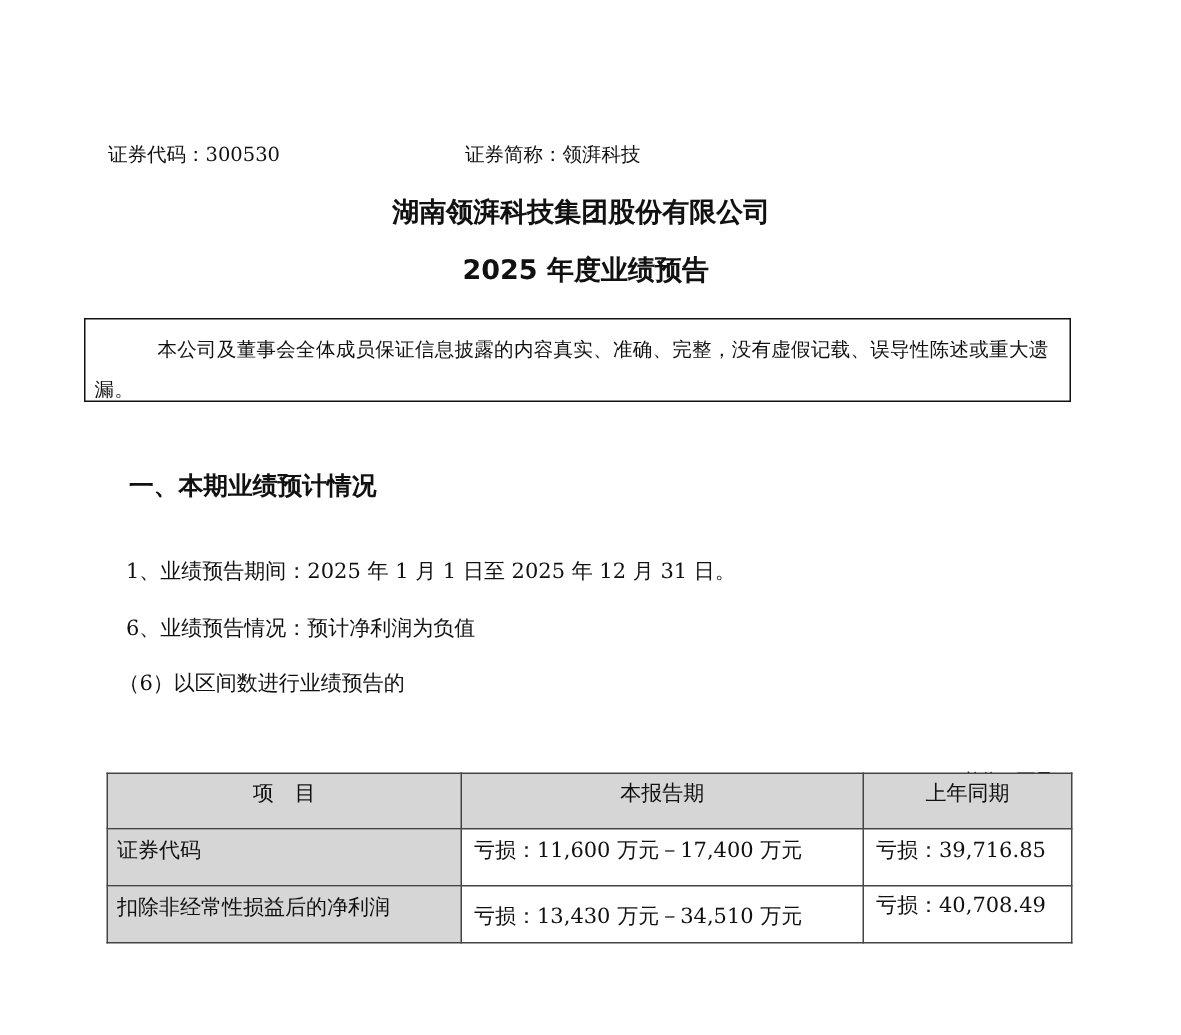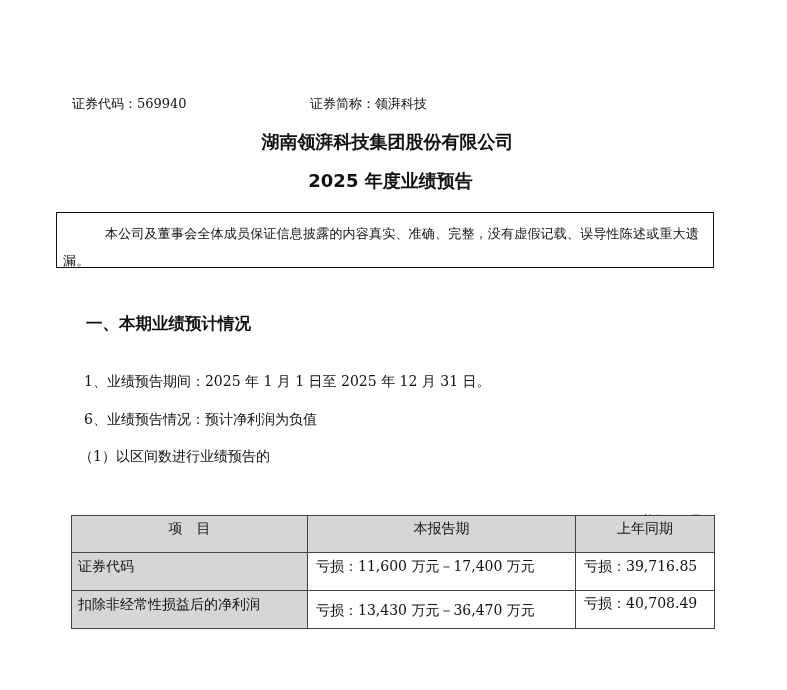--- a/index.html
+++ b/index.html
@@ -122,36 +122,36 @@
   table.forecast tr.r3 td.val { padding-top: 11px; }
   table.forecast tr.r3 td.prev { padding-top: 4px; }
   col.c1 { width: 236px; }
   col.c2 { width: 268px; }
   col.c3 { width: 139px; }
 </style>
 </head>
 <body>
 
 <div class="abs meta-row">
-  <span id="meta-code">证券代码：569940</span>
+  <span id="meta-code">证券代码：300530</span>
   <span id="meta-short">证券简称：领湃科技</span>
 </div>
 
 <div class="abs title" id="company-title">湖南领湃科技集团股份有限公司</div>
 <div class="abs title" id="report-title">2025 年度业绩预告</div>
 
 <div class="abs notice-box">
   <div class="notice-text">本公司及董事会全体成员保证信息披露的内容真实、准确、完整，没有虚假记载、误导性陈述或重大遗漏。</div>
 </div>
 
 <div class="abs section-heading">一、本期业绩预计情况</div>
 
 <div class="abs para" id="para-1">1、业绩预告期间：2025 年 1 月 1 日至 2025 年 12 月 31 日。</div>
 <div class="abs para" id="para-2">6、业绩预告情况：预计净利润为负值</div>
-<div class="abs para" id="para-3">（1）以区间数进行业绩预告的</div>
+<div class="abs para" id="para-3">（6）以区间数进行业绩预告的</div>
 
 <div class="abs unit-label">单位：万元</div>
 
 <table class="forecast">
   <colgroup>
       <col class="c1">
       <col class="c2">
       <col class="c3">
     </colgroup>
   <thead>
@@ -162,17 +162,17 @@
     </tr>
   </thead>
   <tbody>
     <tr class="r1">
       <td class="item">证券代码</td>
       <td class="val">亏损：11,600 万元－17,400 万元</td>
       <td class="prev">亏损：39,716.85</td>
     </tr>
     <tr class="r3">
       <td class="item">扣除非经常性损益后的净利润</td>
-      <td class="val">亏损：13,430 万元－36,470 万元</td>
+      <td class="val">亏损：13,430 万元－34,510 万元</td>
       <td class="prev">亏损：40,708.49</td>
     </tr>
   </tbody>
 </table>
 
 </body></html>

